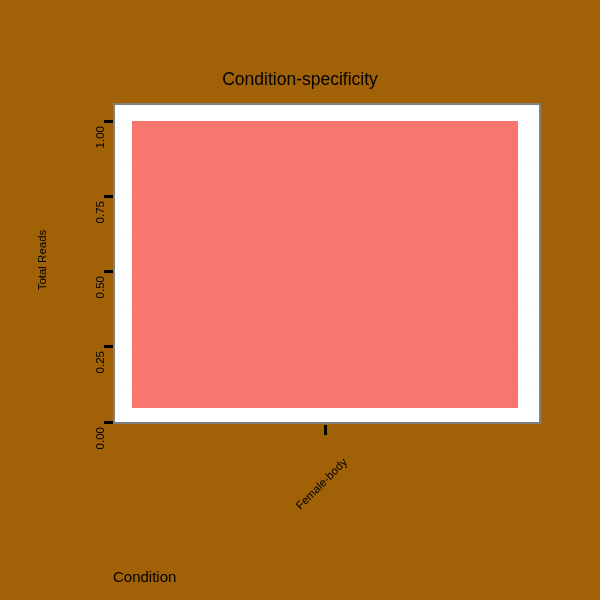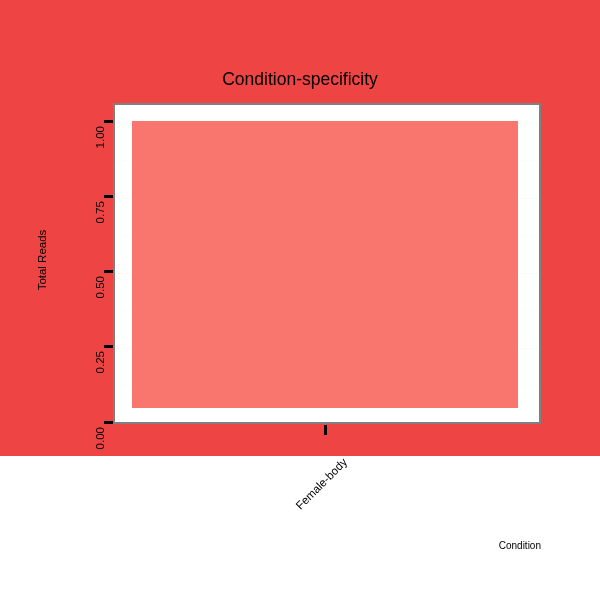--- a/index.html
+++ b/index.html
@@ -11,22 +11,22 @@
     width: 600px;
     height: 600px;
     font-family: "Liberation Sans", sans-serif;
     color: #000000;
     overflow: hidden;
   }
 
   #figure {
     position: relative;
     width: 600px;
-    height: 456px;
-    background: #ef4444;
+    height: 600px;
+    background: #a16207;
   }
 
   
   .chart-title {
     position: absolute;
     left: 0;
     top: 68px;
     width: 600px;
     text-align: center;
     font-size: 17.5px;
@@ -138,24 +138,24 @@
     transform-origin: 100% 0%;
     font-size: 11.5px;
     line-height: 14px;
     white-space: nowrap;
   }
 
   
   .xaxis-title {
     position: absolute;
     left: 113px;
-    top: 539px;
+    top: 570px;
     width: 428px;
-    text-align: right;
-    font-size: 10px;
+    text-align: left;
+    font-size: 15px;
     line-height: 14px;
     white-space: nowrap;
   }
 </style>
 </head>
 <body>
 
 <div id="figure">
 
   <div class="chart-title">Condition-specificity</div>

